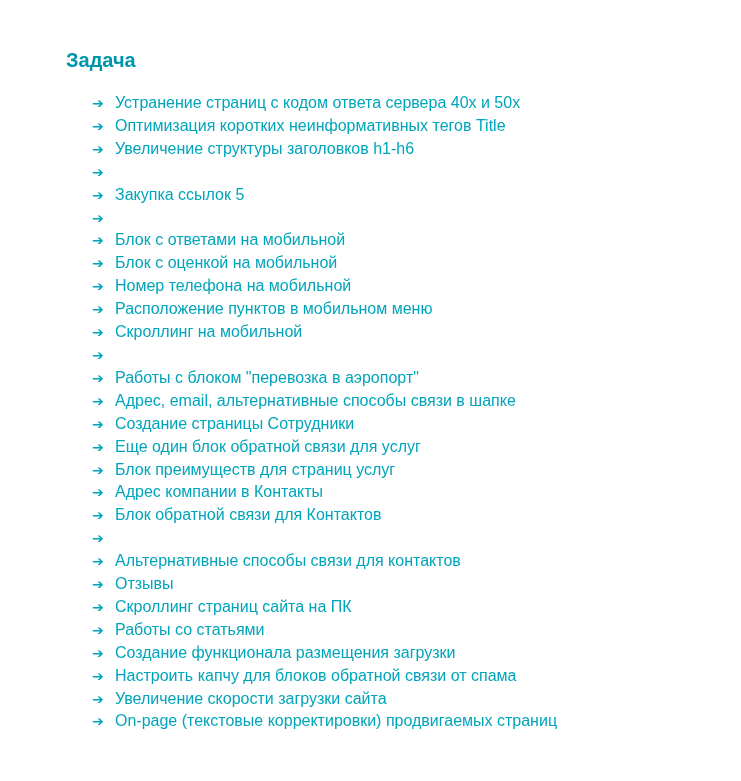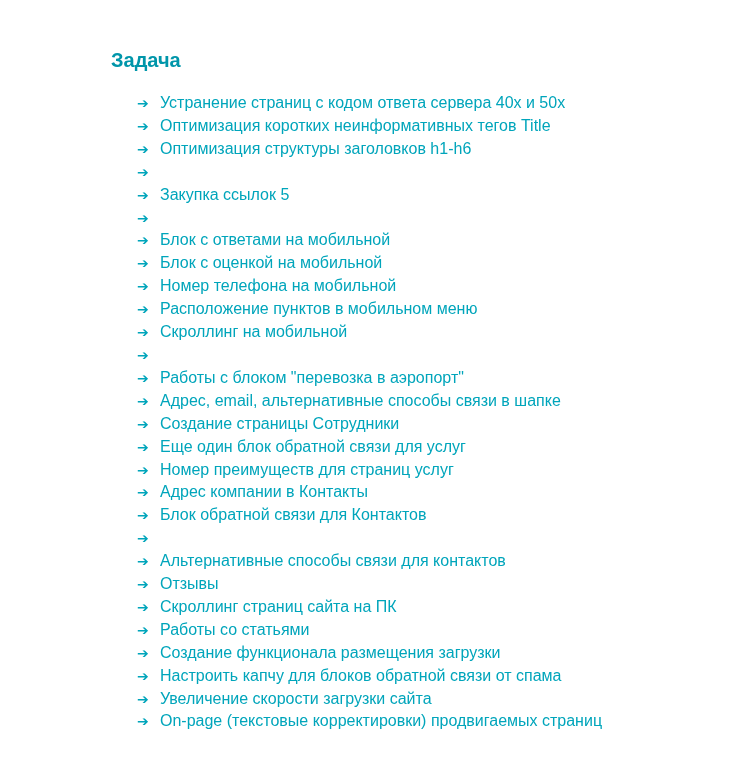--- a/index.html
+++ b/index.html
@@ -14,21 +14,20 @@
     padding: 0;
     background: var(--bg-color);
     font-family: "Liberation Sans", "DejaVu Sans", sans-serif;
   }
   .page {
     position: relative;
     width: 674px;
     height: 781px;
     background: var(--bg-color);
     overflow: hidden;
-    margin-left: 45px;
   }
   .page-title {
     margin: 0;
     padding: 49px 0 0 66px;
     font-size: 20px;
     line-height: 23px;
     font-weight: 700;
     color: var(--title-color);
   }
   .task-list {
@@ -64,21 +63,21 @@
       <li class="task-item">
     <span class="arrow-icon">➔</span>
     <a class="task-link">Устранение страниц с кодом ответа сервера 40x и 50x</a>
   </li>
       <li class="task-item">
     <span class="arrow-icon">➔</span>
     <a class="task-link">Оптимизация коротких неинформативных тегов Title</a>
   </li>
       <li class="task-item">
     <span class="arrow-icon">➔</span>
-    <a class="task-link">Оптимизация структуры заголовков h1-h6</a>
+    <a class="task-link">Увеличение структуры заголовков h1-h6</a>
   </li>
       <li class="task-item">
     <span class="arrow-icon">➔</span>
   </li>
       <li class="task-item">
     <span class="arrow-icon">➔</span>
     <a class="task-link">Закупка ссылок 5</a>
   </li>
       <li class="task-item">
     <span class="arrow-icon">➔</span>
@@ -117,21 +116,21 @@
       <li class="task-item">
     <span class="arrow-icon">➔</span>
     <a class="task-link">Создание страницы Сотрудники</a>
   </li>
       <li class="task-item">
     <span class="arrow-icon">➔</span>
     <a class="task-link">Еще один блок обратной связи для услуг</a>
   </li>
       <li class="task-item">
     <span class="arrow-icon">➔</span>
-    <a class="task-link">Номер преимуществ для страниц услуг</a>
+    <a class="task-link">Блок преимуществ для страниц услуг</a>
   </li>
       <li class="task-item">
     <span class="arrow-icon">➔</span>
     <a class="task-link">Адрес компании в Контакты</a>
   </li>
       <li class="task-item">
     <span class="arrow-icon">➔</span>
     <a class="task-link">Блок обратной связи для Контактов</a>
   </li>
       <li class="task-item">

